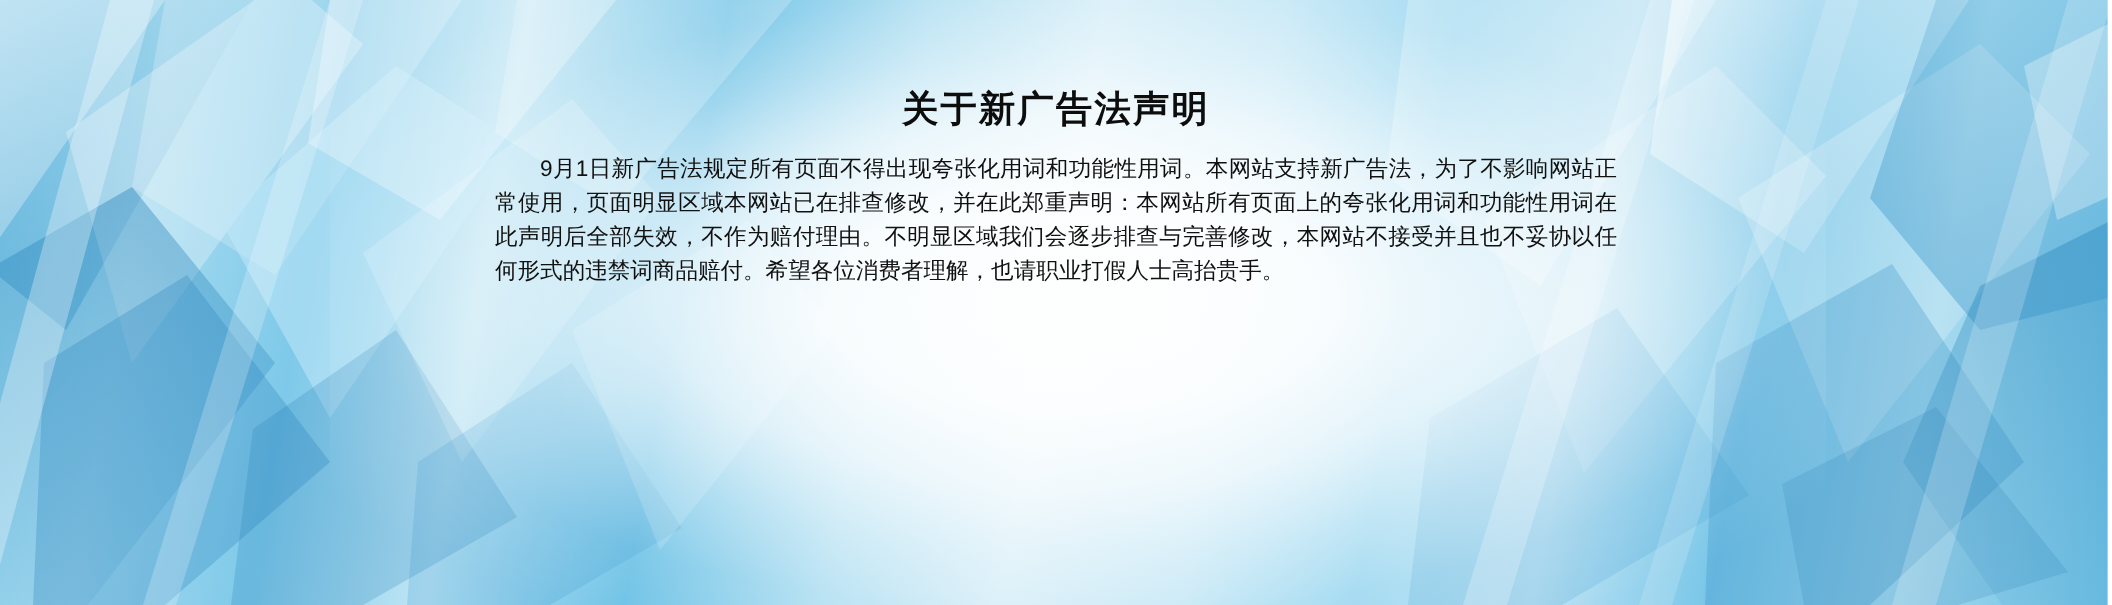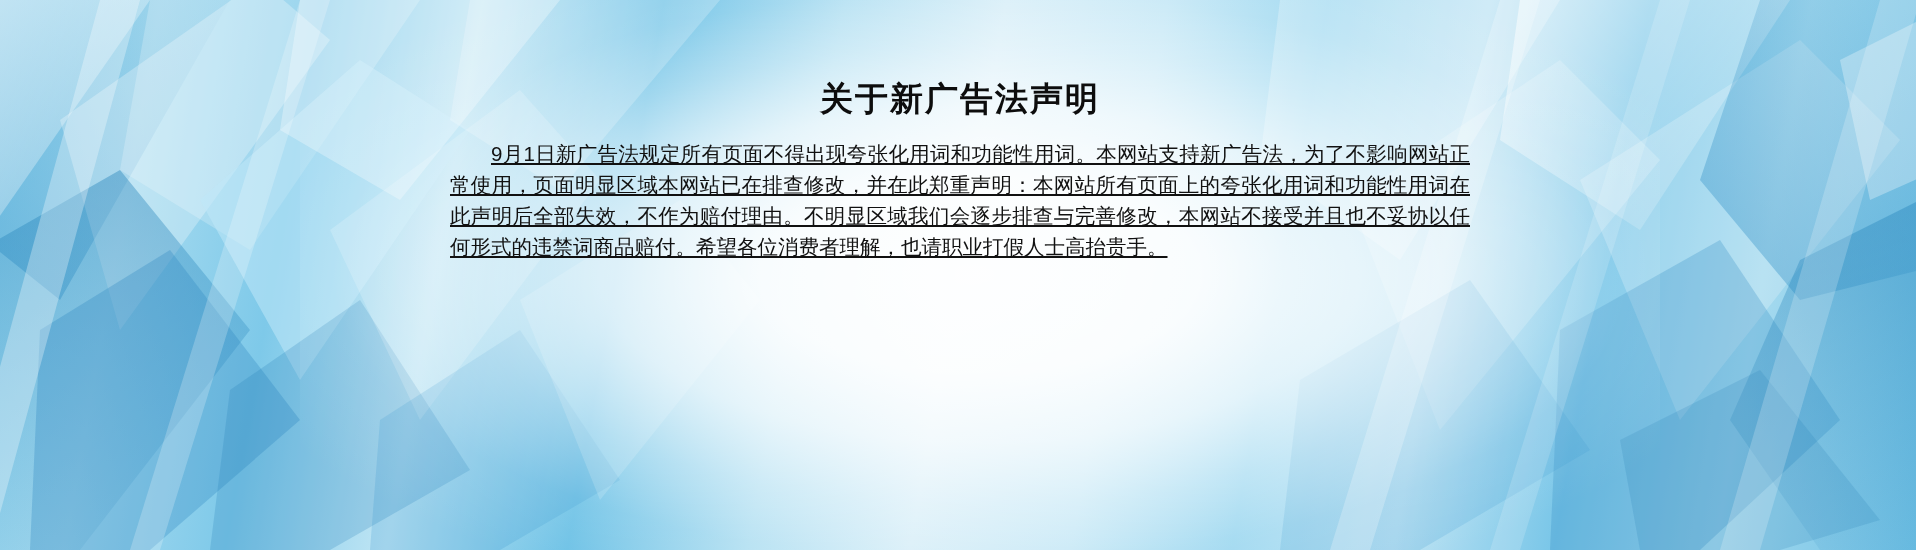--- a/index.html
+++ b/index.html
@@ -77,21 +77,20 @@
   }
 
   .para {
     font-size: 20.5px;
     color: #111111;
     line-height: 31px;
     text-align: justify;
     text-justify: inter-ideograph;
     margin: 0;
     letter-spacing: 0px;
-    text-decoration: underline;
   }
   .para.indent { text-indent: 2em; }
   .para + .para { margin-top: 0px; }
 </style>
 </head>
 <body>
 
 <div class="banner">
 
   <div class="shapes">

